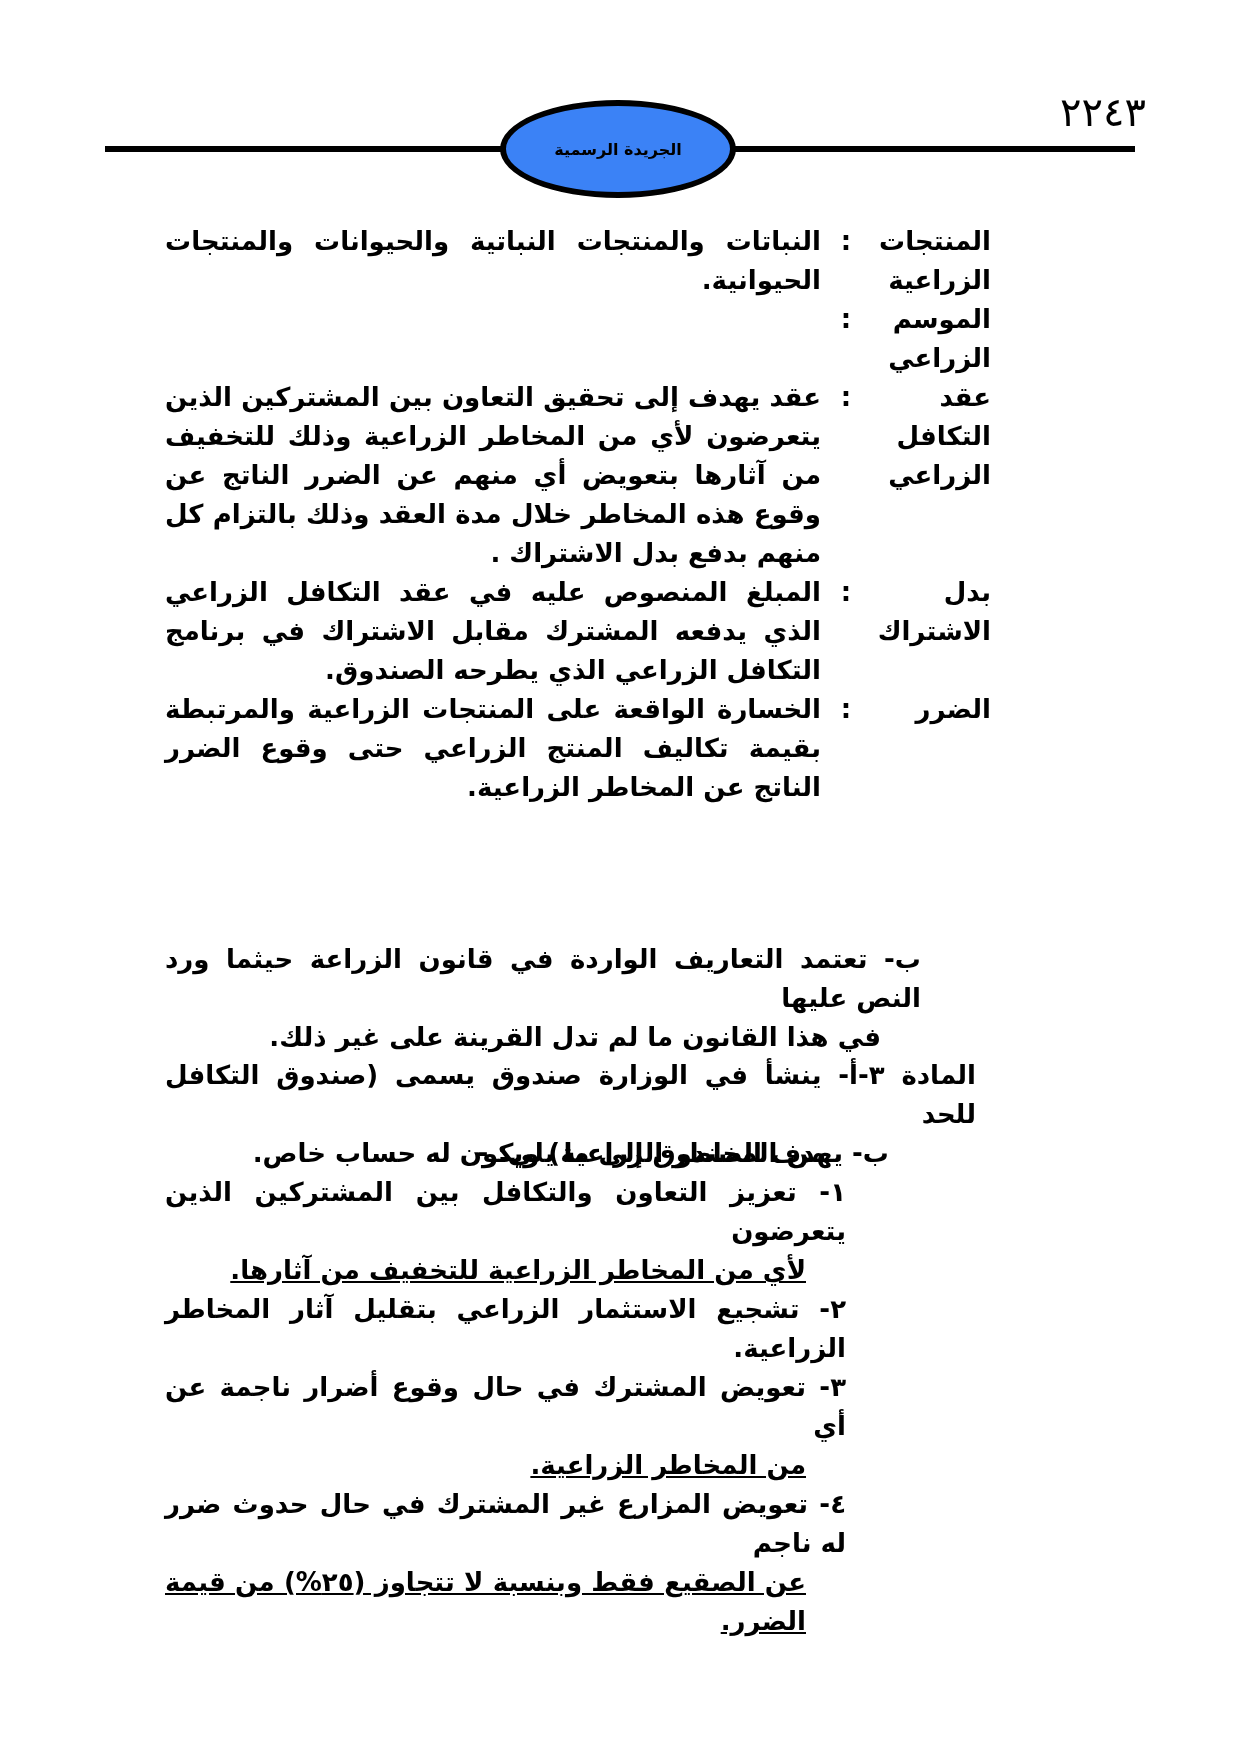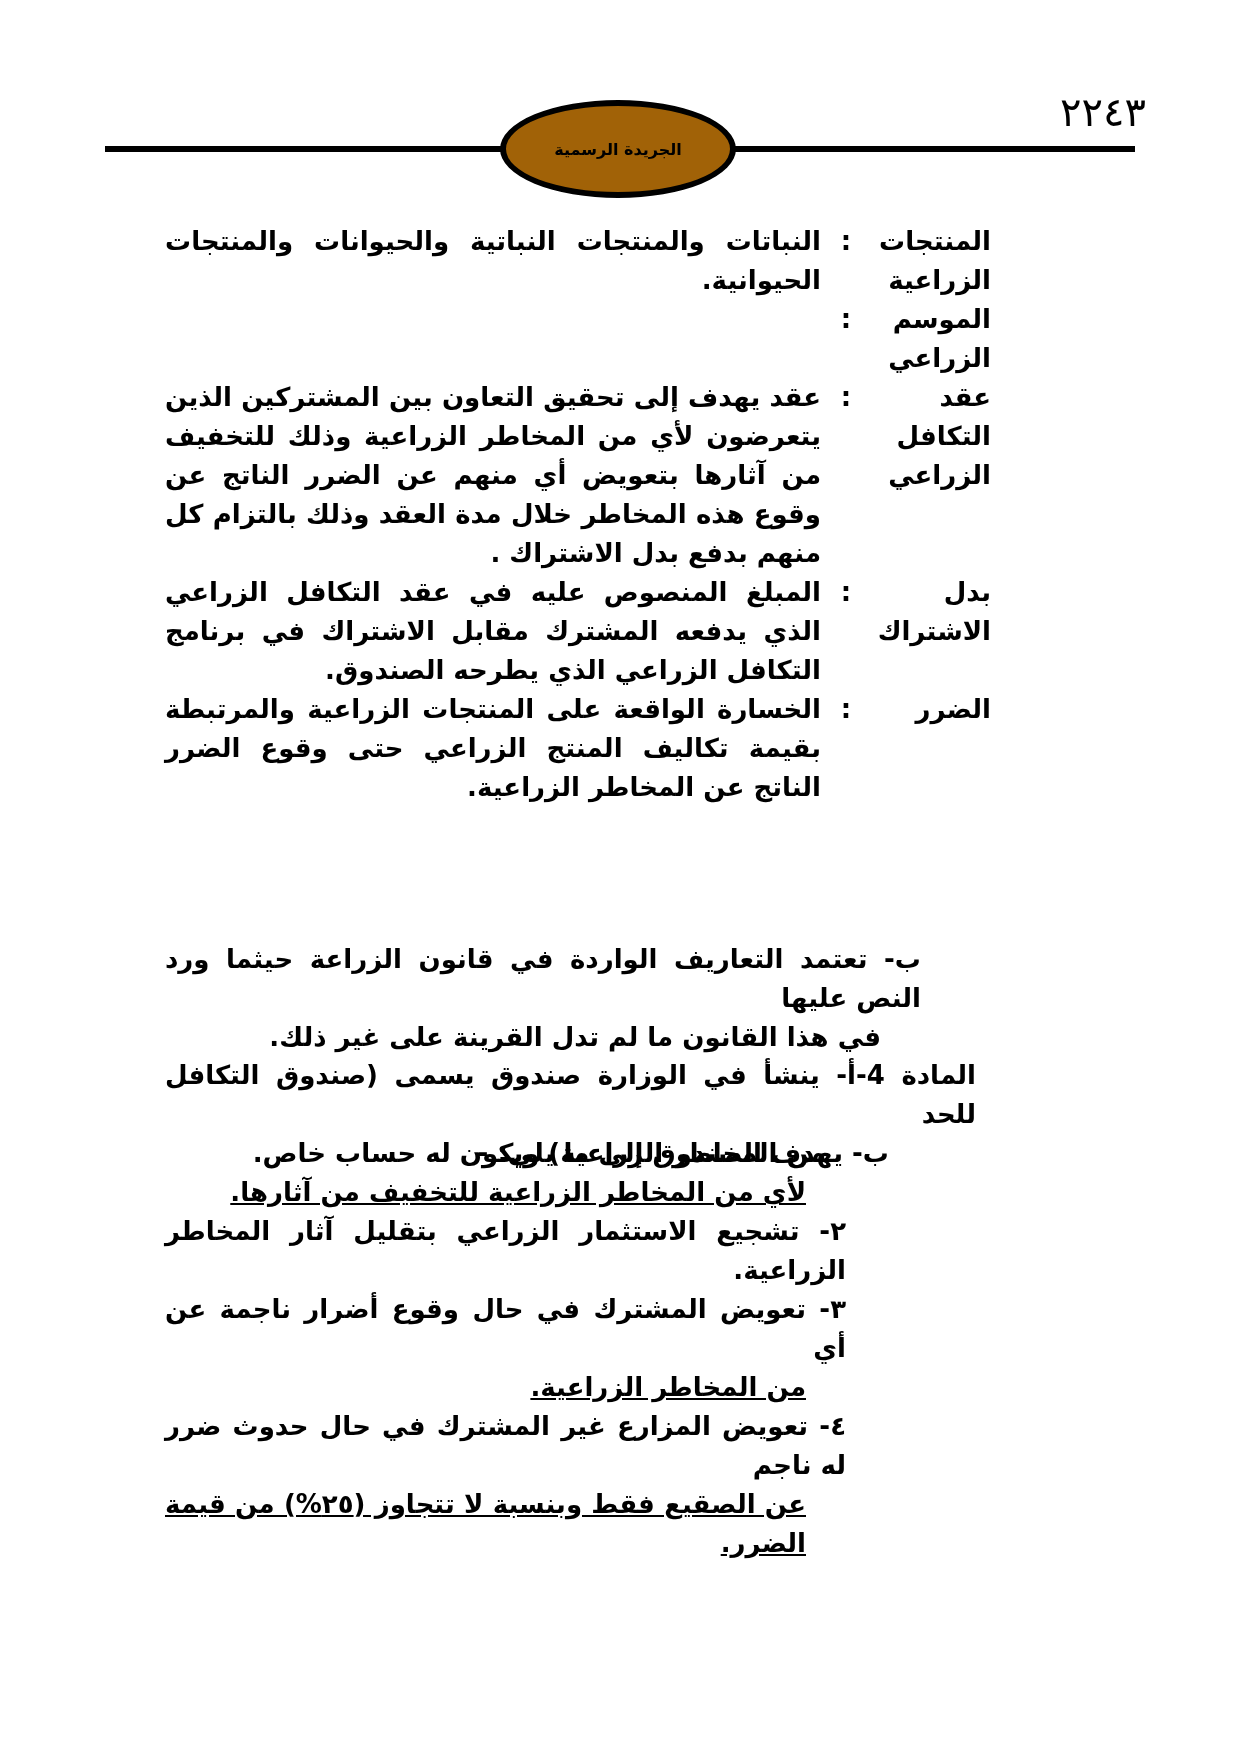--- a/index.html
+++ b/index.html
@@ -3,21 +3,21 @@
 <meta charset="utf-8">
 <style>
   html, body { margin: 0; padding: 0; background: #ffffff; }
   body { width: 1241px; height: 1754px; position: relative; overflow: hidden;
          font-family: "DejaVu Sans", "Liberation Sans", sans-serif; color: #000; }
   .page { position: absolute; left: 0; top: 0; width: 1241px; height: 1754px; }
 
   
   .header-line { position: absolute; left: 105px; top: 146px; width: 1030px; height: 6px; background: #000; }
   .header-oval { position: absolute; left: 500px; top: 100px; width: 236px; height: 98px;
-                 border: 6px solid #000; border-radius: 50%; background: #a16207; box-sizing: border-box;
+                 border: 6px solid #000; border-radius: 50%; background: #3b82f6; box-sizing: border-box;
                  display: flex; align-items: center; justify-content: center; }
   .header-oval span { font-size: 16px; font-weight: bold; direction: rtl; }
   .page-number { position: absolute; right: 95px; top: 92px; font-size: 40px; font-weight: normal;
                  direction: rtl; letter-spacing: 1px; line-height: 1; text-align: right; }
 
   
   .defs { position: absolute; right: 250px; left: 165px; top: 222px; direction: rtl; }
   .def { display: flex; flex-direction: row; direction: rtl; }
   .def .term { width: 120px; flex: 0 0 120px; font-size: 26px; font-weight: bold; line-height: 39px;
                text-align: right; white-space: pre-line; }
@@ -78,28 +78,29 @@
       <div class="desc">الخسارة الواقعة على المنتجات الزراعية والمرتبطة بقيمة تكاليف المنتج الزراعي حتى وقوع الضرر الناتج عن المخاطر الزراعية.</div>
     </div>
   </div>
 
   <div class="para p-b1">
     <div>ب- تعتمد التعاريف الواردة في قانون الزراعة حيثما ورد النص عليها</div>
     <div class="cont">في هذا القانون ما لم تدل القرينة على غير ذلك.</div>
   </div>
 
   <div class="para article">
-    <div>المادة 4-أ- ينشأ في الوزارة صندوق يسمى (صندوق التكافل للحد</div>
+    <div>المادة ٣-أ- ينشأ في الوزارة صندوق يسمى (صندوق التكافل للحد</div>
     <div class="cont">من المخاطر الزراعية) ويكون له حساب خاص.</div>
   </div>
 
   <div class="para sub-b">ب- يهدف الصندوق إلى ما يلي: -</div>
 
   <div class="para items">
     <div class="item">
+      <div>١- تعزيز التعاون والتكافل بين المشتركين الذين يتعرضون</div>
       <div class="cont">لأي من المخاطر الزراعية للتخفيف من آثارها.</div>
     </div>
     <div class="item">
       <div>٢- تشجيع الاستثمار الزراعي بتقليل آثار المخاطر الزراعية.</div>
     </div>
     <div class="item">
       <div>٣- تعويض المشترك في حال وقوع أضرار ناجمة عن أي</div>
       <div class="cont">من المخاطر الزراعية.</div>
     </div>
     <div class="item">

